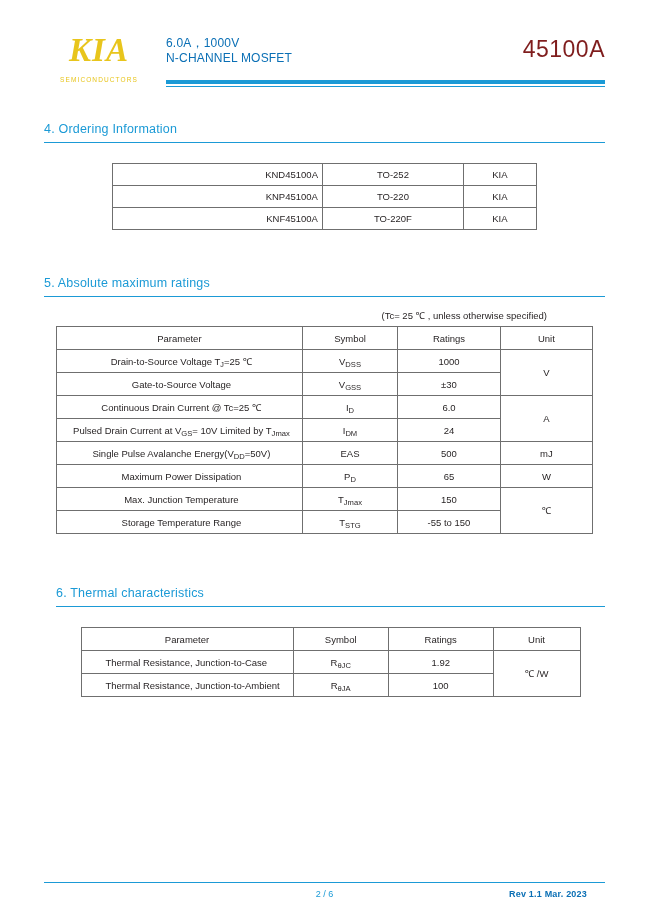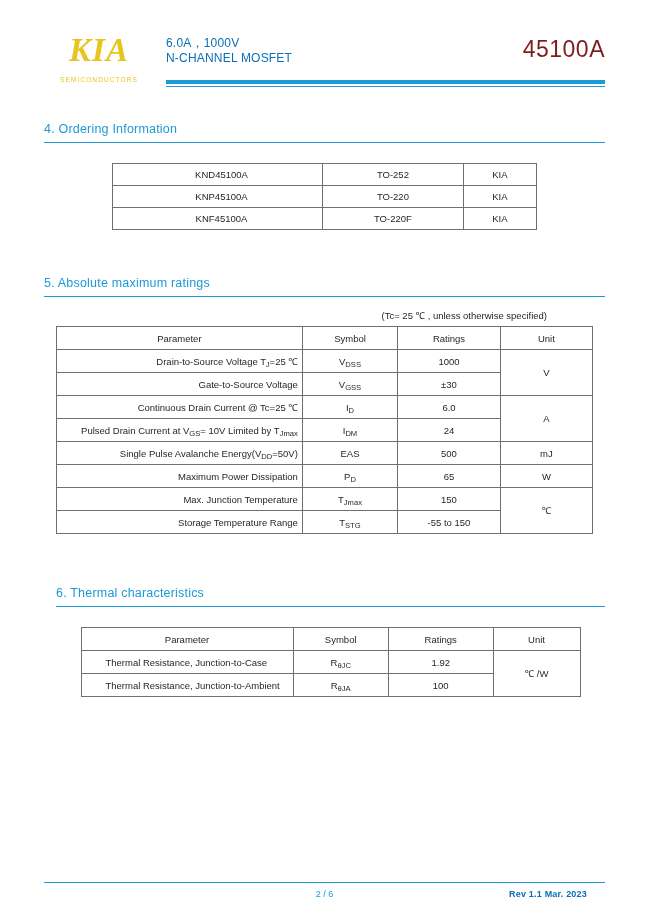--- a/index.html
+++ b/index.html
@@ -117,42 +117,42 @@
 
   .tbl-order {
     margin: 20px auto 0 auto;
     width: 425px;
   }
   .tbl-order td {
     height: 15px;
     text-align: center;
   }
   .tbl-order td.left {
-    text-align: center;
+    text-align: right;
     padding-left: 12px;
   }
   .tbl-order .col1 { width: 156px; }
   .tbl-order .col2 { width: 146px; }
   .tbl-order .col3 { width: 123px; }
 
   .cond-note {
     text-align: right;
     font-size: 9.5px;
     margin: 12px 58px 4px 0;
   }
 
   .tbl-abs {
     margin: 0 auto;
     width: 537px;
   }
   .tbl-abs td {
     height: 16px;
   }
   .tbl-abs td.param {
-    text-align: right;
+    text-align: center;
     padding-left: 8px;
   }
   .tbl-abs td.ctr {
     text-align: center;
   }
   .tbl-abs .c1 { width: 253px; }
   .tbl-abs .c2 { width: 92px; }
   .tbl-abs .c3 { width: 100px; }
   .tbl-abs .c4 { width: 90px; }
 

